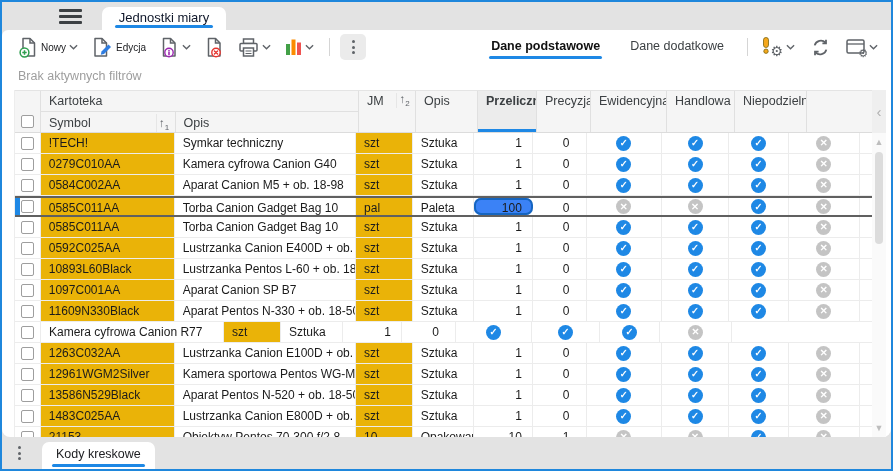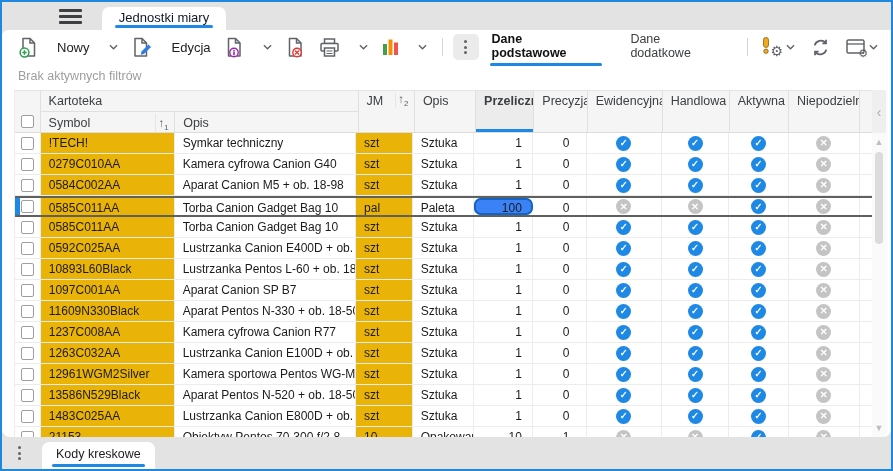--- a/index.html
+++ b/index.html
@@ -17,21 +17,21 @@
     background:#fff; border-radius:7px 7px 0 0; text-align:center;
     font-size:13px; color:#0f172a; line-height:21px; padding:0 16px;
   }
   .main-tab .tab-underline{ position:absolute; left:13px; right:13px; bottom:2px; height:3px; background:#1e88e5; border-radius:2px;}
   
   .main{ position:absolute; top:28px; bottom:32px; left:0; right:0; background:#fff;
          border-radius:6px 0 8px 8px; }
   
   .toolbar{ height:34px; display:flex; align-items:center; justify-content:space-between; padding:0 10px 0 12px; }
   .tb-left,.tb-right{ display:flex; align-items:center; gap:4px; }
-  .tb-btn{ display:flex; align-items:center; gap:19px; padding:3px 5px; border-radius:4px; cursor:pointer; color:#202124; font-size:13px; }
+  .tb-btn{ display:flex; align-items:center; gap:3px; padding:3px 5px; border-radius:4px; cursor:pointer; color:#202124; font-size:10px; }
   .tb-btn svg{ display:block; }
   .chev{ width:9px; height:6px; }
   .tb-sep{ width:1px; height:18px; background:#d5d5d5; margin:0 6px; }
   .kebab-btn{ width:26px; height:26px; background:#ebebeb; border-radius:5px; display:flex; align-items:center; justify-content:center; cursor:pointer;}
   .kebab-dots, .kebab-dots-plain{ display:flex; flex-direction:column; gap:2.5px; }
   .kebab-dots i, .kebab-dots-plain i{ width:3px; height:3px; border-radius:50%; background:#5f6368; }
   .view-tab{ position:relative; font-size:12.5px; padding:6px 2px 9px; margin:4px 11px; cursor:pointer; color:#3c4043; }
   .view-tab.active{ color:#111; font-weight:bold; }
   .view-tab.active::after{ content:""; position:absolute; left:0; right:0; bottom:3px; height:3px; background:#1e88e5; border-radius:2px;}
   .view-tab.dim{ color:#9aa0a6; }
@@ -262,23 +262,20 @@
           </div>
           <div class="hcol c-prec">
             <span>Precyzja</span>
           </div>
           <div class="hcol c-ewid">
             <span>Ewidencyjna</span>
           </div>
           <div class="hcol c-hand">
             <span>Handlowa</span>
           </div>
-          <div class="hcol c-akt">
-            <span>Aktywna</span>
-          </div>
           <div class="hcol c-niep">
             <span>Niepodzielna</span>
           </div>
           <div class="hcol c-fill"></div>
         </div>
 
         <div>
             <div class="grow">
     <div class="cell cell-cb c-cb">
                 <span class="cb"></span>
@@ -492,21 +489,20 @@
               </div>
     <div class="cell flag-cell c-niep cell-niepodzielna">
                 <span class="flag off">✕</span>
               </div>
     <div class="cell c-fill"></div>
   </div>
             <div class="grow">
     <div class="cell cell-cb c-cb">
                 <span class="cb"></span>
               </div>
-    <div class="cell yellow c-symbol cell-symbol">1237C008AA</div>
     <div class="cell c-opis1 cell-opis">Kamera cyfrowa Canion R77</div>
     <div class="cell yellow c-jm cell-jm">szt</div>
     <div class="cell c-opis2 cell-jmopis">Sztuka</div>
     <div class="cell num c-prz cell-przelicznik">1</div>
     <div class="cell num-prec c-prec cell-precyzja">0</div>
     <div class="cell flag-cell c-ewid cell-ewidencyjna">
                 <span class="flag on">✓</span>
               </div>
     <div class="cell flag-cell c-hand cell-handlowa">
                 <span class="flag on">✓</span>

